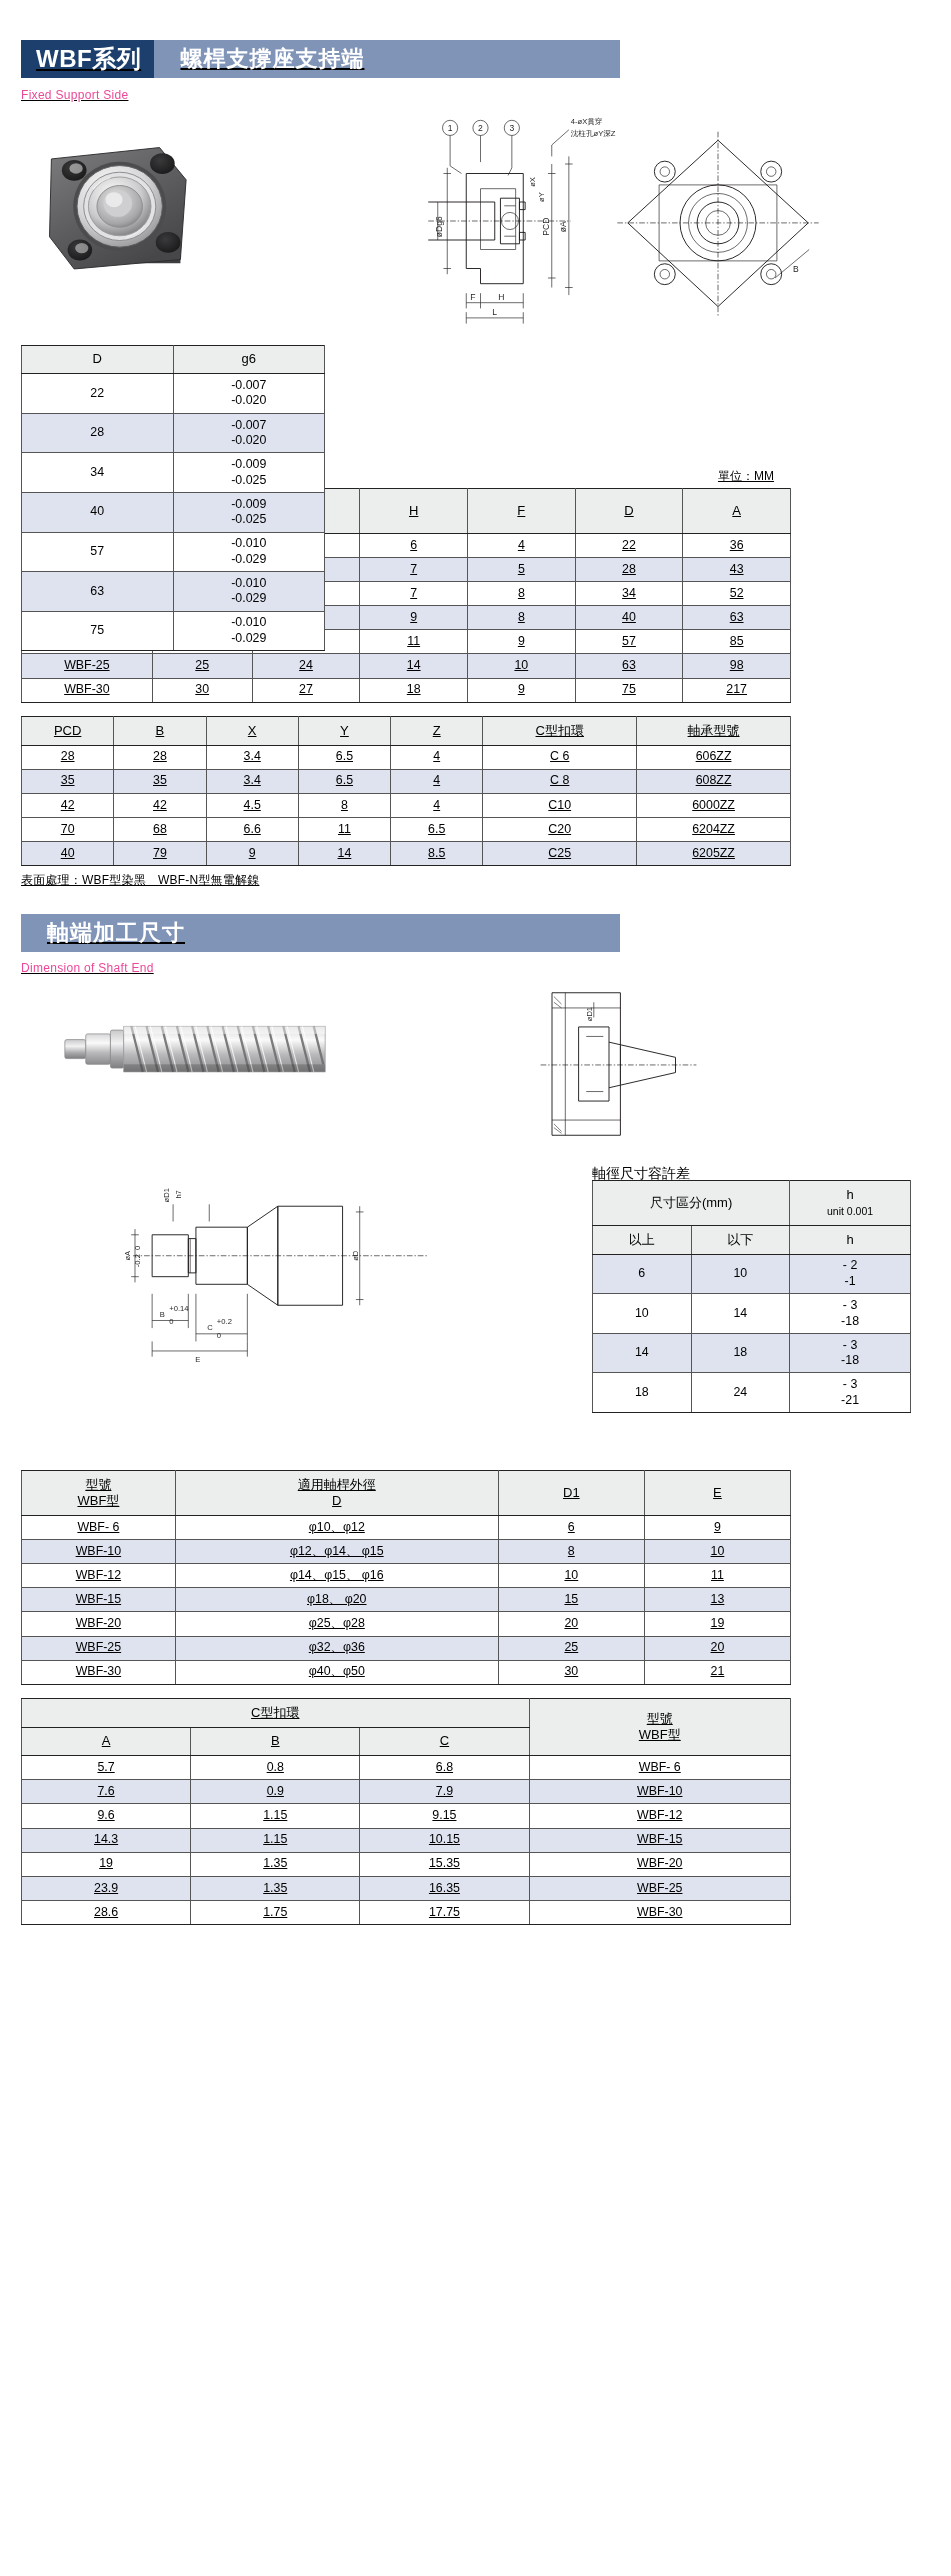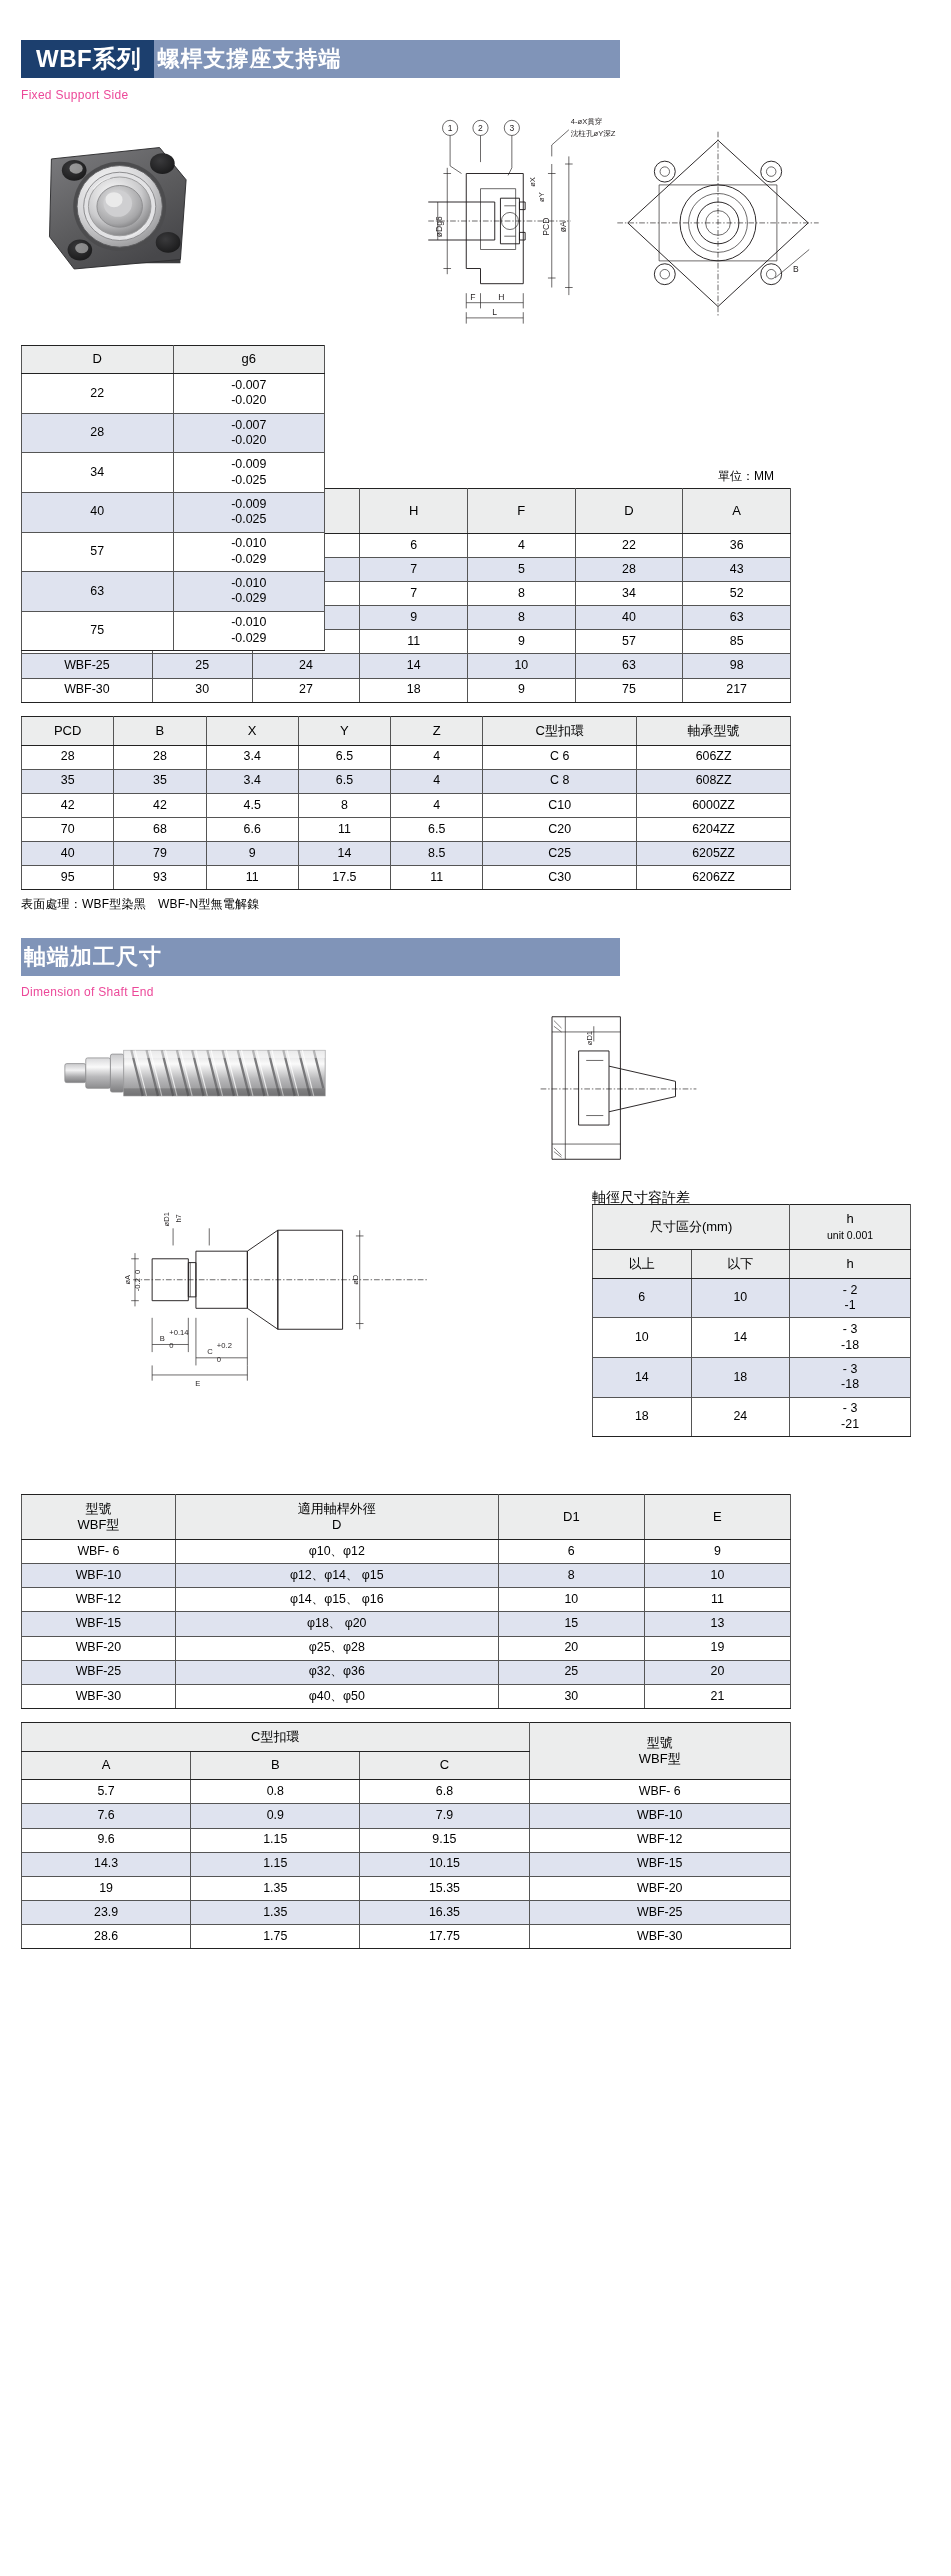--- a/index.html
+++ b/index.html
@@ -5,21 +5,21 @@
   * { box-sizing: border-box; }
   html, body { margin: 0; padding: 0; }
   body {
     width: 951px;
     min-height: 2576px;
     background: #ffffff;
     font-family: "Liberation Sans", "DejaVu Sans", sans-serif;
     color: #000;
     position: relative;
   }
-  .page { width: 812px; position: relative; padding: 0 0 19px 0; }
+  .page { width: 812px; position: relative; padding: 0 0 19px 0; text-decoration: underline; }
 
   
   .banner {
     margin: 40px 0 0 21px;
     display: flex;
     height: 38px;
     width: 599px;
   }
   .banner-dark {
     background: #1c3f6e;
@@ -30,21 +30,21 @@
     padding: 0 13.3px 0 15px;
     display: flex; align-items: center;
     white-space: nowrap;
   }
   .banner-light {
     background: #8094b8;
     color: #fff;
     font-size: 22px;
     font-weight: bold;
     letter-spacing: 1px;
-    padding: 0 17px 0 3px;
+    padding: 0 17px 0 26px;
     display: flex; align-items: center;
     flex: 1;
     white-space: nowrap;
   }
   .banner-sub {
     margin: 9.5px 0 0 21px;
     font-size: 12px;
     color: #ec4899;
     letter-spacing: 0.3px;
   }
@@ -483,29 +483,20 @@
             <td>6204ZZ</td>
           </tr>
           <tr class="alt">
             <td>40</td>
             <td>79</td>
             <td>9</td>
             <td>14</td>
             <td>8.5</td>
             <td>C25</td>
             <td>6205ZZ</td>
-          </tr>
-          <tr>
-            <td>95</td>
-            <td>93</td>
-            <td>11</td>
-            <td>17.5</td>
-            <td>11</td>
-            <td>C30</td>
-            <td>6206ZZ</td>
           </tr>
         </tbody>
     </table>
   </div>
 
   <div class="surface-note">表面處理：WBF型染黑　WBF-N型無電解鎳</div>
 
   <div class="banner sec2">
     <div class="banner-light" style="flex:1">軸端加工尺寸</div>
   </div>

